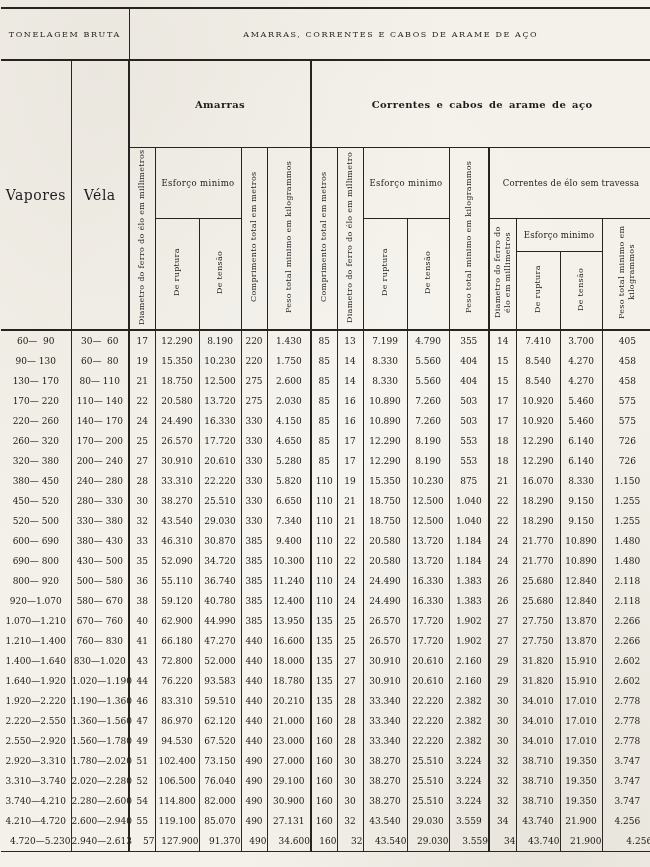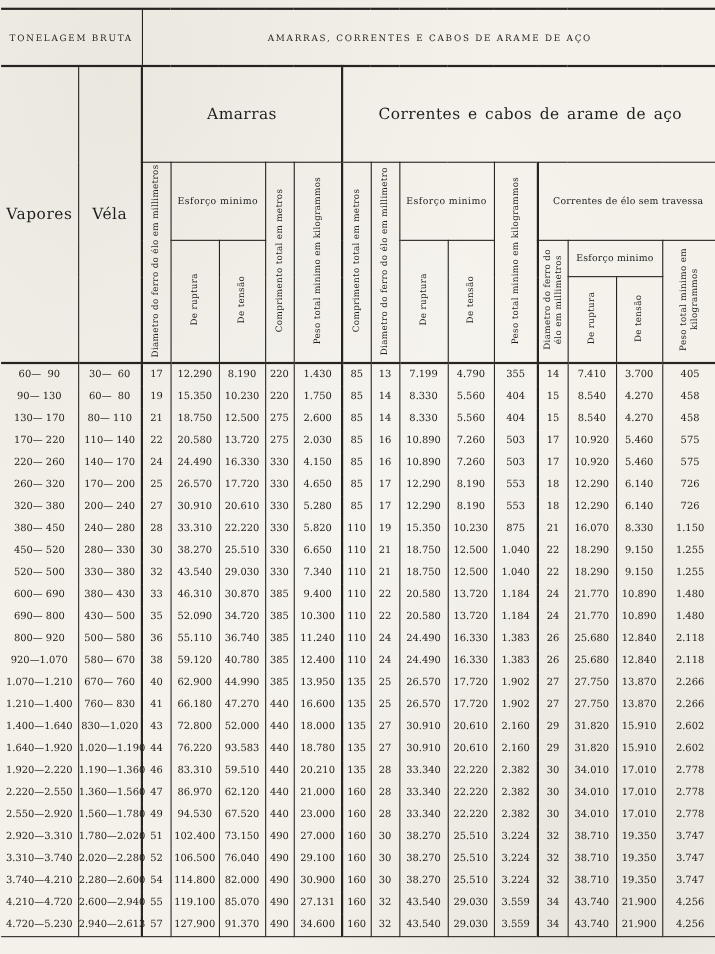--- a/index.html
+++ b/index.html
@@ -18,21 +18,21 @@
     width:648px;margin:7px 1px 0 1px;
     background:transparent;
   }
   th,td{padding:0;font-weight:normal;}
   thead th{border:1px solid #262320;vertical-align:middle;text-align:center;margin-left:35px;}
   .band1{
     border-top:2px solid #262320 !important;
     border-bottom:2px solid #262320 !important;
     height:50px;font-size:8px;letter-spacing:1.6px;color:#2a2622;
   }
-  .grouphead{height:86px;font-size:14px;word-spacing:2px;letter-spacing:.4px;}
+  .grouphead{height:86px;font-size:10px;word-spacing:2px;letter-spacing:.4px;font-weight:bold;}
   .grouphead2{font-size:8.5px;letter-spacing:.2px;}
   .colhead{font-size:14px;letter-spacing:.5px;}
   .esf{height:70px;font-size:8.5px;letter-spacing:.4px;}
   .esf2{height:32px;font-size:8.5px;letter-spacing:.2px;}
   .rot{vertical-align:middle;}
   .vt{
     display:inline-block;
     writing-mode:vertical-rl;transform:rotate(180deg);
     font-size:8px;line-height:1.25;letter-spacing:.3px;
     text-align:center;
@@ -43,21 +43,21 @@
   .first{border-left:none !important;}
   .last{border-right:none !important;}
   .tr2{border-right:2px solid #262320 !important;}
   .hb{border-bottom:2px solid #262320 !important;}
   tbody td{
     border-left:1px solid #2b2824;border-right:1px solid #2b2824;
     border-top:none;border-bottom:none;
     height:20px;font-size:9px;text-align:center;
     white-space:pre;color:#242019;
   }
-  tbody tr:last-child td{border-bottom:1px solid #2b2824;}
+  tbody tr:last-child td{border-bottom:1px solid #2b2824;text-align:right;}
 </style>
 </head>
 <body>
 
 <div class="page">
 <table>
   <colgroup>
     <col style="width:70px">
         <col style="width:58px">
     <col style="width:26px">

